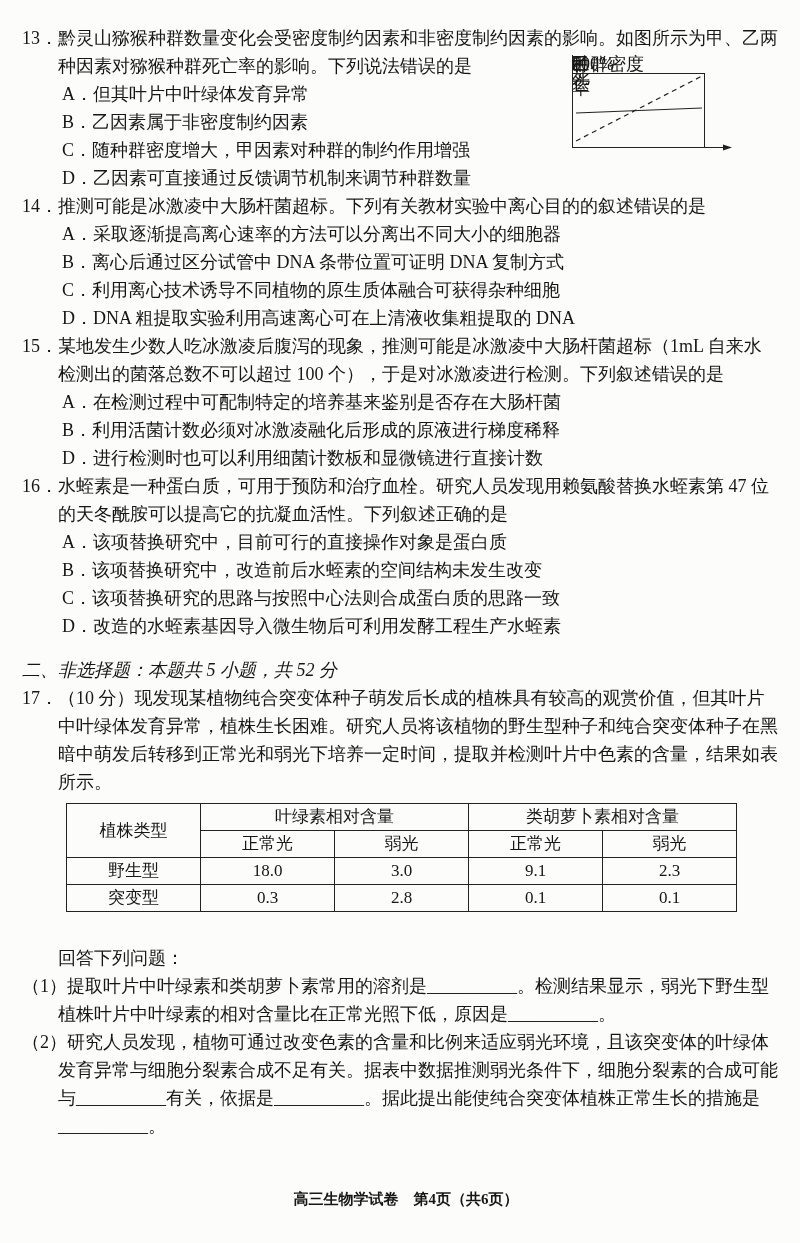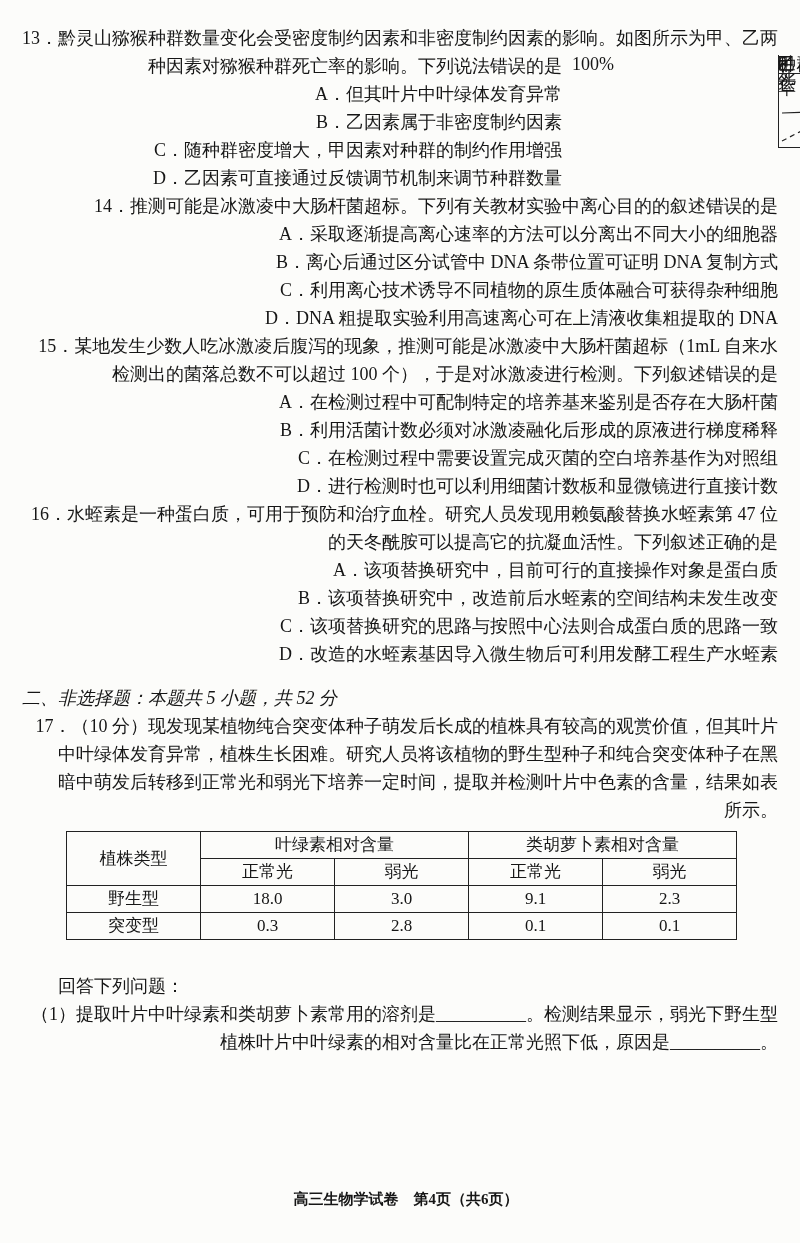--- a/index.html
+++ b/index.html
@@ -8,21 +8,21 @@
     position:relative;
     height:1243px;
     overflow:hidden;
     background:#fcfcfa;
     color:#161616;
     font-family:"Liberation Serif","DejaVu Serif",serif;
     font-size:18px;
     line-height:28px;
     padding:24px 22px 0 22px;
   }
-  .q { padding-left:36px; text-indent:-36px; clear:right;text-align:right; }
+  .q { padding-left:36px; text-indent:-36px; clear:right; }
   .opt { text-indent:0; margin-left:4px; }
   .sec { margin-top:16px;font-style:italic; }
   .answer-intro { margin-left:36px; text-indent:0;margin-top:32px; }
 
   
   table.dtable {
     border-collapse:collapse;
     margin:7px 0 7px 44px;
     width:670px;
     table-layout:fixed;
@@ -98,21 +98,20 @@
   <div class="q"><span>14．</span><span>推测可能是冰激凌中大肠杆菌超标。下列有关教材实验中离心目的的叙述错误的是</span>
     <div class="opt">A．采取逐渐提高离心速率的方法可以分离出不同大小的细胞器</div>
     <div class="opt">B．离心后通过区分试管中 DNA 条带位置可证明 DNA 复制方式</div>
     <div class="opt">C．利用离心技术诱导不同植物的原生质体融合可获得杂种细胞</div>
     <div class="opt">D．DNA 粗提取实验利用高速离心可在上清液收集粗提取的 DNA</div>
   </div>
 
   <div class="q"><span>15．</span><span>某地发生少数人吃冰激凌后腹泻的现象，推测可能是冰激凌中大肠杆菌超标（1mL 自来水检测出的菌落总数不可以超过 100 个），于是对冰激凌进行检测。下列叙述错误的是</span>
     <div class="opt">A．在检测过程中可配制特定的培养基来鉴别是否存在大肠杆菌</div>
     <div class="opt">B．利用活菌计数必须对冰激凌融化后形成的原液进行梯度稀释</div>
-    <div class="opt">C．在检测过程中需要设置完成灭菌的空白培养基作为对照组</div>
     <div class="opt">D．进行检测时也可以利用细菌计数板和显微镜进行直接计数</div>
   </div>
 
   <div class="q"><span>16．</span><span>水蛭素是一种蛋白质，可用于预防和治疗血栓。研究人员发现用赖氨酸替换水蛭素第 47 位的天冬酰胺可以提高它的抗凝血活性。下列叙述正确的是</span>
     <div class="opt">A．该项替换研究中，目前可行的直接操作对象是蛋白质</div>
     <div class="opt">B．该项替换研究中，改造前后水蛭素的空间结构未发生改变</div>
     <div class="opt">C．该项替换研究的思路与按照中心法则合成蛋白质的思路一致</div>
     <div class="opt">D．改造的水蛭素基因导入微生物后可利用发酵工程生产水蛭素</div>
   </div>
 
@@ -152,16 +151,17 @@
       <td>0.3</td>
       <td>2.8</td>
       <td>0.1</td>
       <td>0.1</td>
     </tr>
   </tbody>
     </table>
 
   <div class="answer-intro">回答下列问题：</div>
   <div class="q">（1）提取叶片中叶绿素和类胡萝卜素常用的溶剂是__________。检测结果显示，弱光下野生型植株叶片中叶绿素的相对含量比在正常光照下低，原因是__________。</div>
+  <div class="q">（2）研究人员发现，植物可通过改变色素的含量和比例来适应弱光环境，且该突变体的叶绿体发育异常与细胞分裂素合成不足有关。据表中数据推测弱光条件下，细胞分裂素的合成可能与__________有关，依据是__________。据此提出能使纯合突变体植株正常生长的措施是__________。</div>
 
   <div class="footer">高三生物学试卷　第4页（共6页）</div>
 
 </div>
 
 </body></html>

